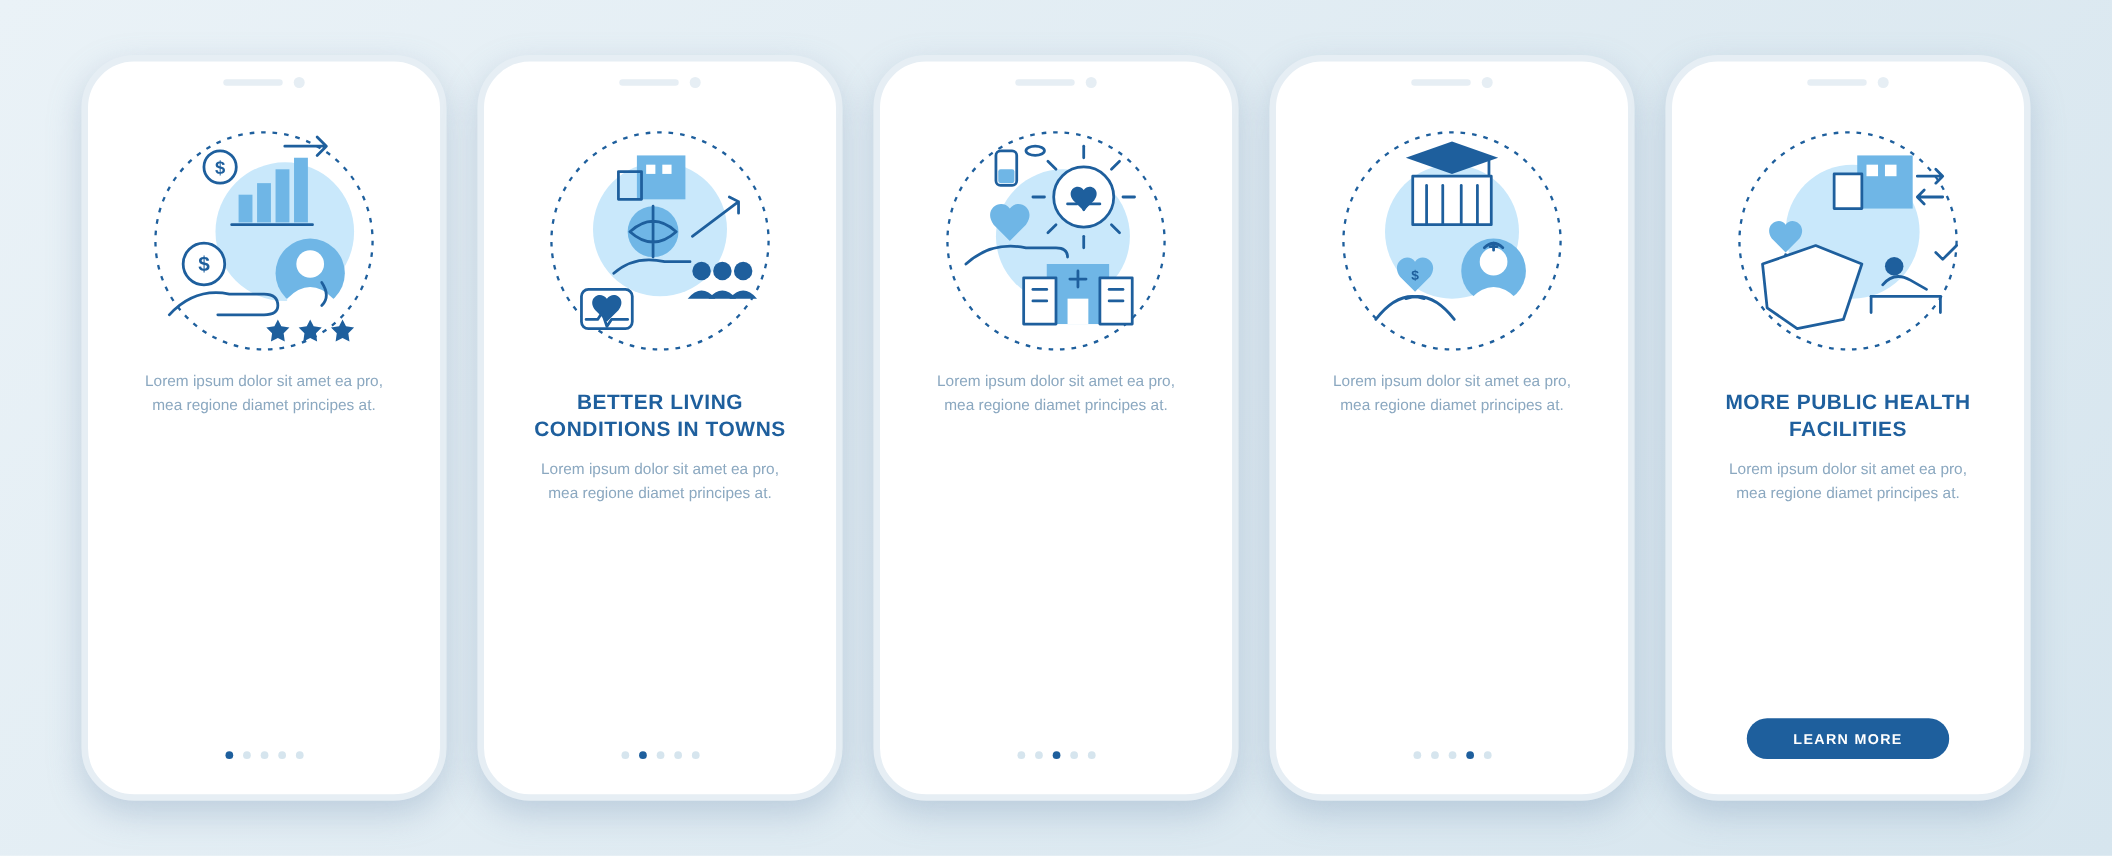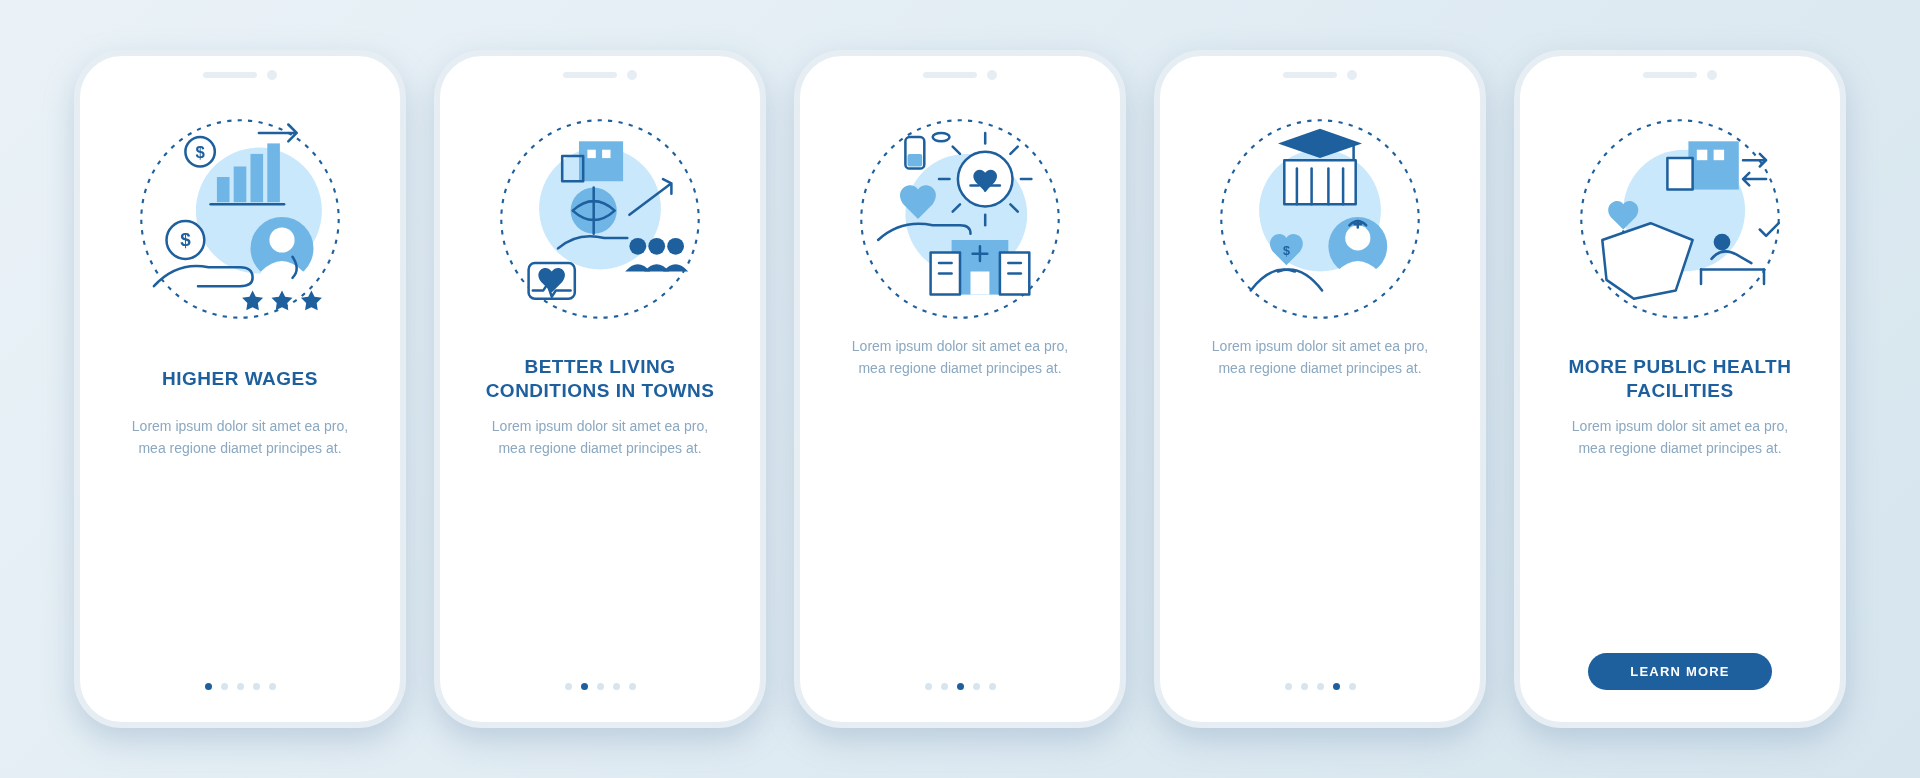--- a/index.html
+++ b/index.html
@@ -120,21 +120,20 @@
         <path class="ln" d="M150 136 Q158 148 150 156"></path>
 
         <g class="fill-br">
             <path d="M112 168 l3 6 7 1 -5 5 1 7 -6 -3 -6 3 1 -7 -5 -5 7 -1z"></path>
             <path d="M140 168 l3 6 7 1 -5 5 1 7 -6 -3 -6 3 1 -7 -5 -5 7 -1z"></path>
             <path d="M168 168 l3 6 7 1 -5 5 1 7 -6 -3 -6 3 1 -7 -5 -5 7 -1z"></path>
           </g>
       </svg>
     </div>
 
-    <div class="title">HIGHER WAGES</div>
     <div class="body">Lorem ipsum dolor sit amet ea pro, mea regione diamet principes at.</div>
     <div class="spacer"></div>
     <div class="dots">
       <span class="dot on"></span>
       <span class="dot"></span>
       <span class="dot"></span>
       <span class="dot"></span>
       <span class="dot"></span>
     </div>
   </div>

